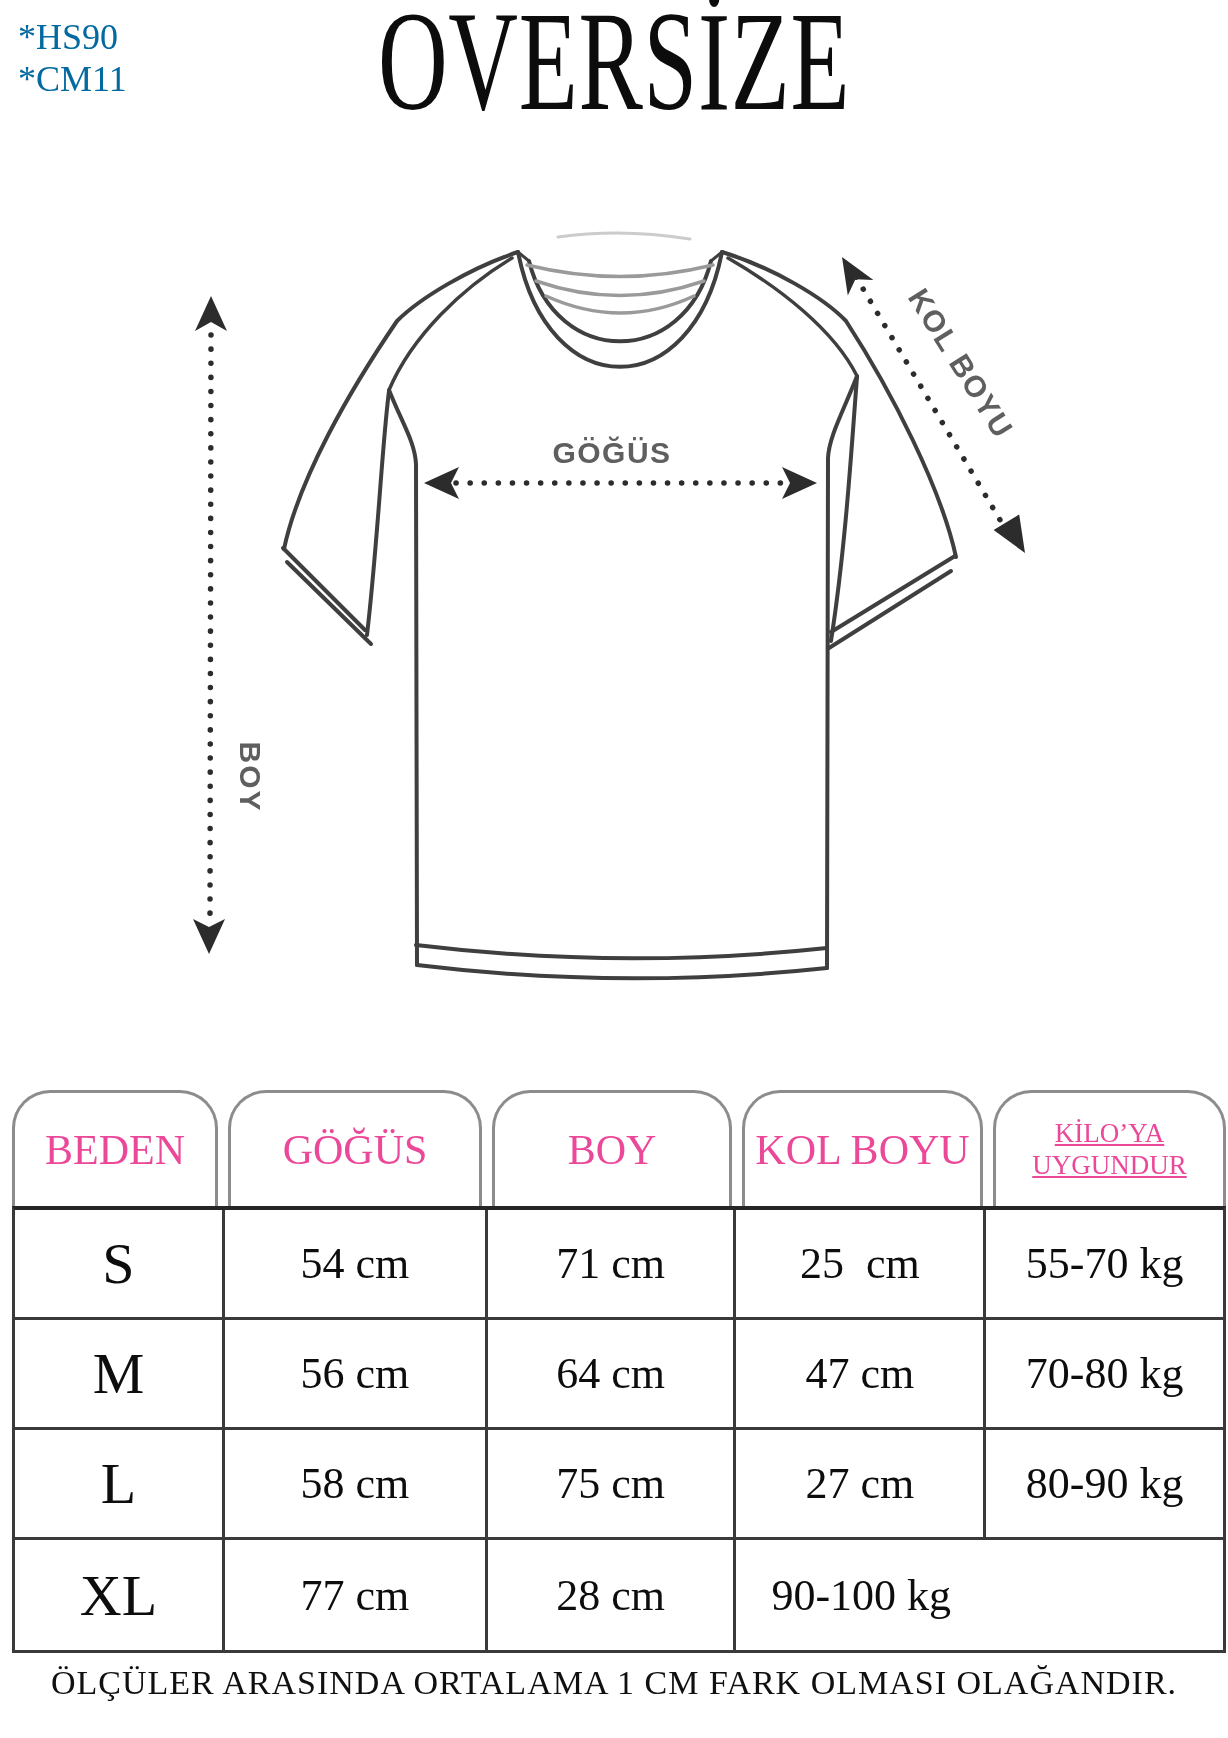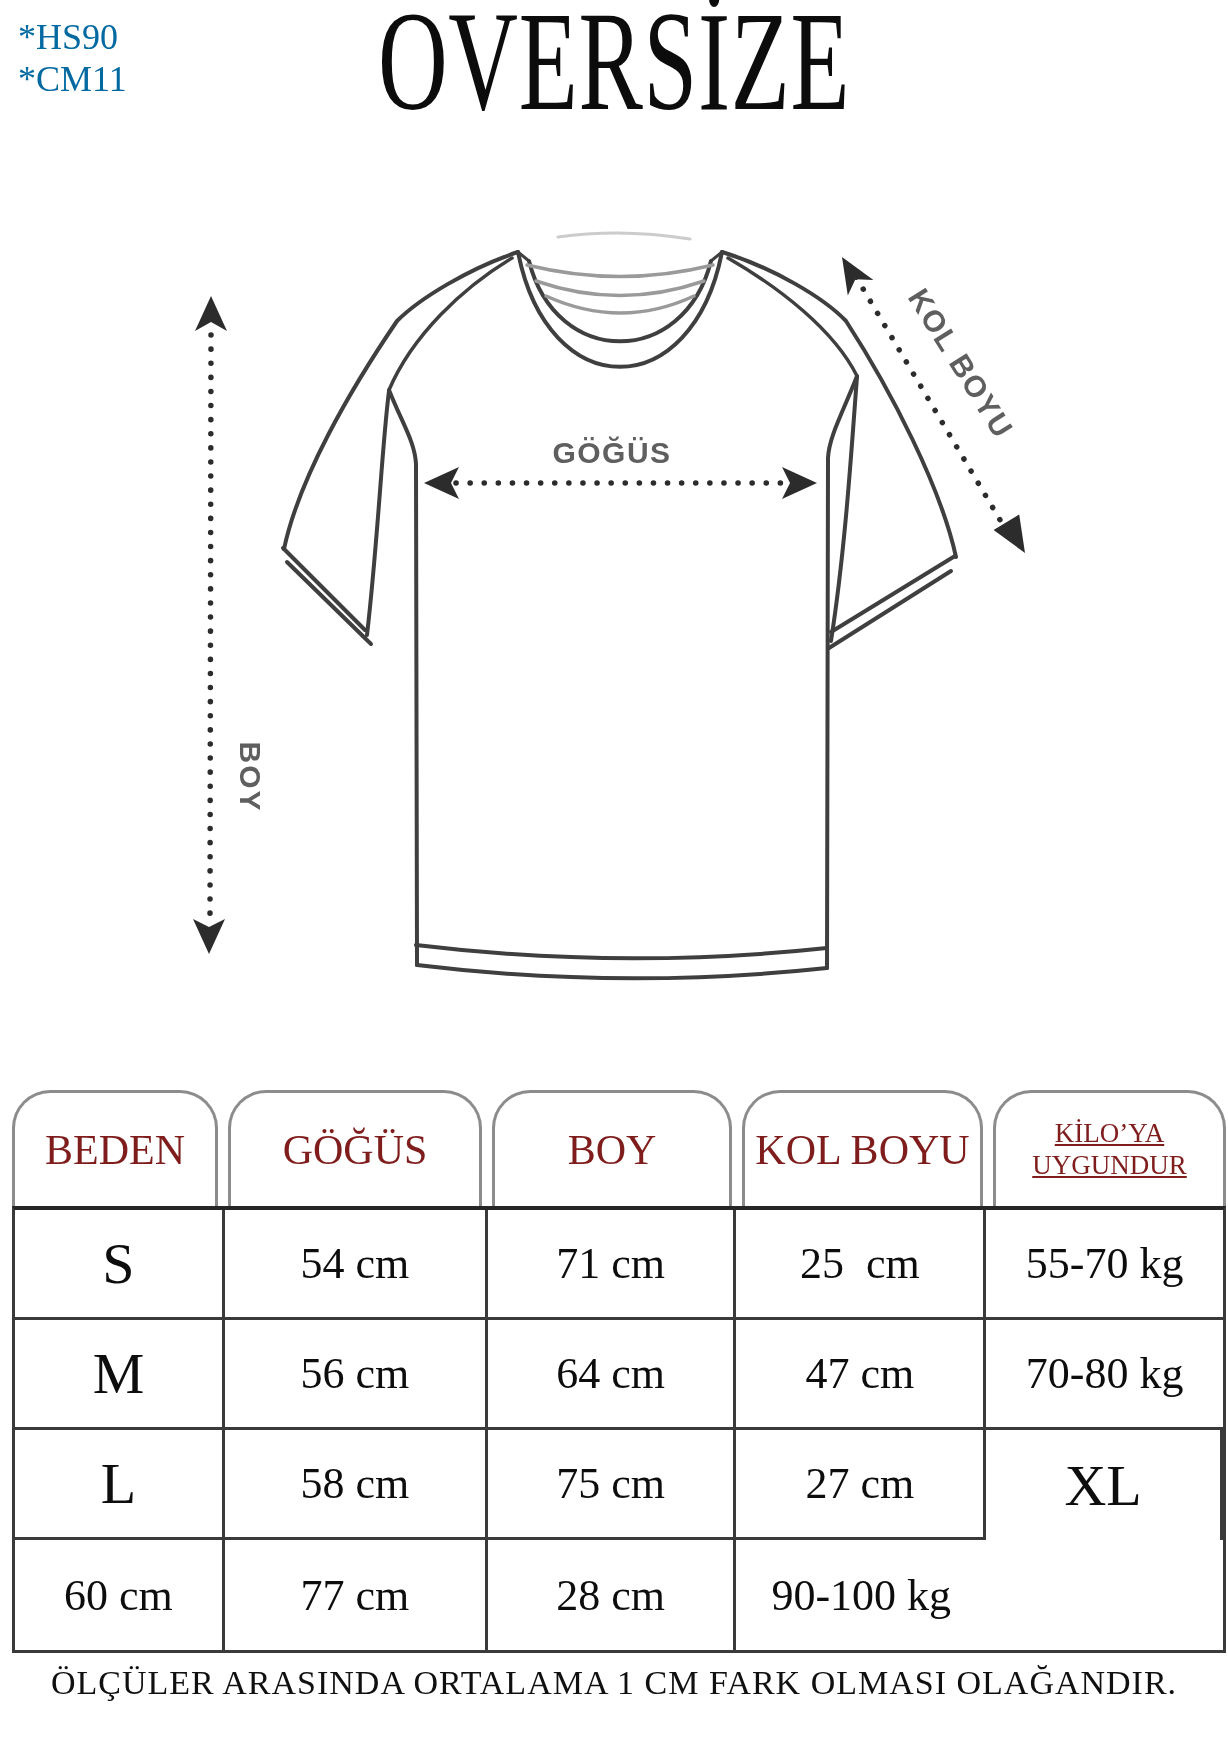--- a/index.html
+++ b/index.html
@@ -44,21 +44,21 @@
     column-gap:10px;
     height:116px;
   }
   .tab{
     border:3px solid #8c8c8c;
     border-bottom:none;
     border-radius:38px 38px 0 0;
     display:flex;align-items:center;justify-content:center;
     text-align:center;
     font-size:42px;
-    color:#7f1d1d;
+    color:#ec4899;
     background:#fff;
     box-sizing:border-box;
   }
   .tab.small{font-size:27px;line-height:1.15;padding:0 14px;text-decoration:underline;}
   .tbody{
     border:3px solid #3a3a3a;
     border-top:4px solid #262626;
     box-sizing:border-box;
     display:grid;
     grid-template-columns:211fr 264fr 250fr 251fr 238fr;
@@ -170,22 +170,22 @@
     <div class="cell size">M</div>
     <div class="cell">56 cm</div>
     <div class="cell">64 cm</div>
     <div class="cell">47 cm</div>
     <div class="cell last-col">70-80 kg</div>
 
     <div class="cell size">L</div>
     <div class="cell">58 cm</div>
     <div class="cell">75 cm</div>
     <div class="cell">27 cm</div>
+    <div class="cell last-col">80-90 kg</div>
 
     <div class="cell size last-row">XL</div>
-    <div class="cell last-row">60 cm</div>
     <div class="cell last-row">77 cm</div>
     <div class="cell last-row">28 cm</div>
     <div class="cell last-col last-row">90-100 kg</div>
   </div>
 </div>
 
 <div class="footnote">ÖLÇÜLER ARASINDA ORTALAMA 1 CM FARK OLMASI OLAĞANDIR.</div>
 
 </body></html>

